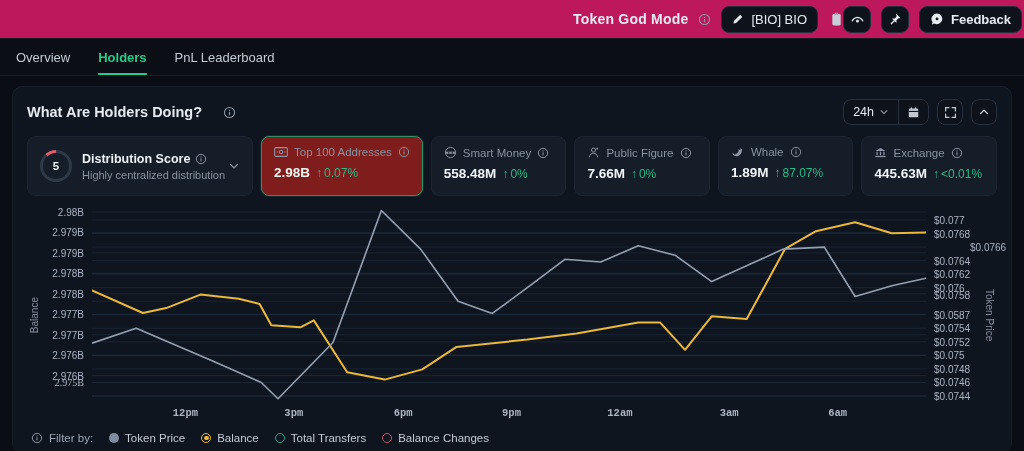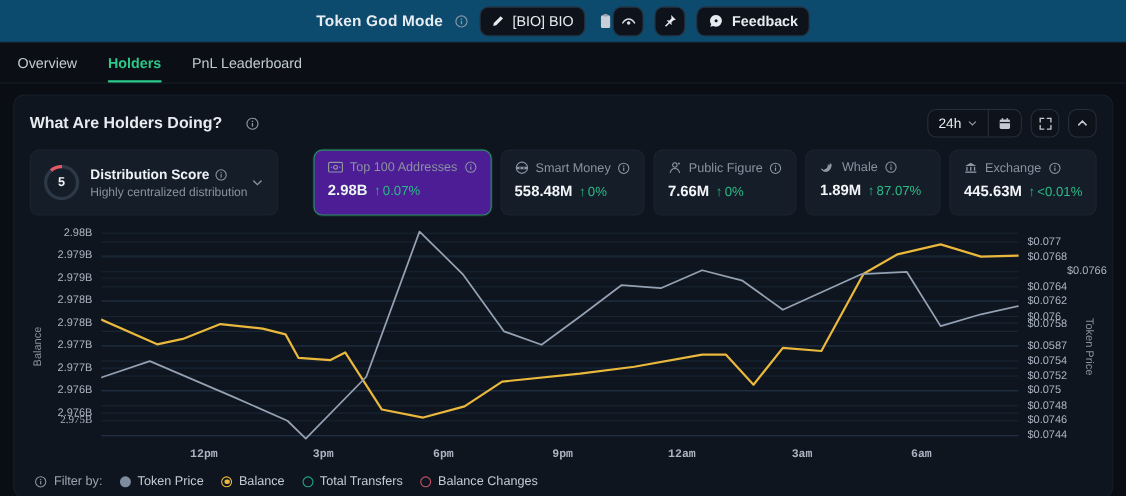--- a/index.html
+++ b/index.html
@@ -8,22 +8,22 @@
     background:#0a0d13;
     font-family:"Liberation Sans", sans-serif;
     color:#e6ebf1;
     font-size:13px;
   }
   svg { display:block; }
   .icn { display:inline-flex; align-items:center; justify-content:center; color:#8d97a5; }
 
   
   .topbar {
-    height:39px; display:flex; align-items:center; justify-content:center;
-    padding:0 2px; border-bottom:1px solid #161d27; background:#0c4a6e;
+    height:39px; display:flex; align-items:center; justify-content:flex-end;
+    padding:0 2px; border-bottom:1px solid #161d27; background:#be185d;
   }
   .topbar-left, .topbar-right { display:flex; align-items:center; gap:10px; }
   .app-title { font-weight:bold; font-size:14px; letter-spacing:.2px; }
   .btn {
     display:inline-flex; align-items:center; gap:7px; height:27px;
     border:1px solid #262f3c; border-radius:8px; background:#0e131b;
     padding:0 10px; color:#e6ebf1; cursor:pointer; font-size:13px;
   }
   .seg-group {
     display:inline-flex; align-items:center; height:27px;
@@ -88,21 +88,21 @@
     display:grid; place-items:center;
   }
   .ring-inner {
     width:26px; height:26px; border-radius:50%; background:#151d28;
     display:grid; place-items:center; font-size:11.5px; font-weight:bold; color:#f0f3f7;
   }
   .score-texts { flex:1 1 auto; min-width:0; }
   .score-title { display:flex; align-items:center; gap:5px; font-weight:bold; font-size:12.5px; color:#eef2f6; }
   .score-sub { color:#8892a0; font-size:11px; margin-top:3px; white-space:nowrap; }
   .card.stat { flex:1 1 0; cursor:pointer; }
-  .card.stat.selected { border:1px solid #2e8f68; background:#4c1d95; box-shadow:0 0 0 1px rgba(46,199,142,.12);margin-left:24px; }
+  .card.stat.selected { border:1px solid #2e8f68; background:#7f1d1d; box-shadow:0 0 0 1px rgba(46,199,142,.12); }
   .stat-r1 { display:flex; align-items:center; gap:6px; color:#8892a0; font-size:11.5px; white-space:nowrap; }
   .stat-r2 { display:flex; align-items:center; gap:6px; margin-top:7px; }
   .stat-val { font-weight:bold; font-size:13.5px; color:#f2f5f8; }
   .stat-chg { color:#2bb986; font-size:12px; display:inline-flex; align-items:center; gap:2px; }
   .card.stat.selected .stat-val { color:#eaf6f0; }
 
   
   .chart-area { display:flex; margin-top:10px; height:218px; }
   .y-title {
     width:15px; color:#8892a0; font-size:10px; display:flex; align-items:center; justify-content:center;

